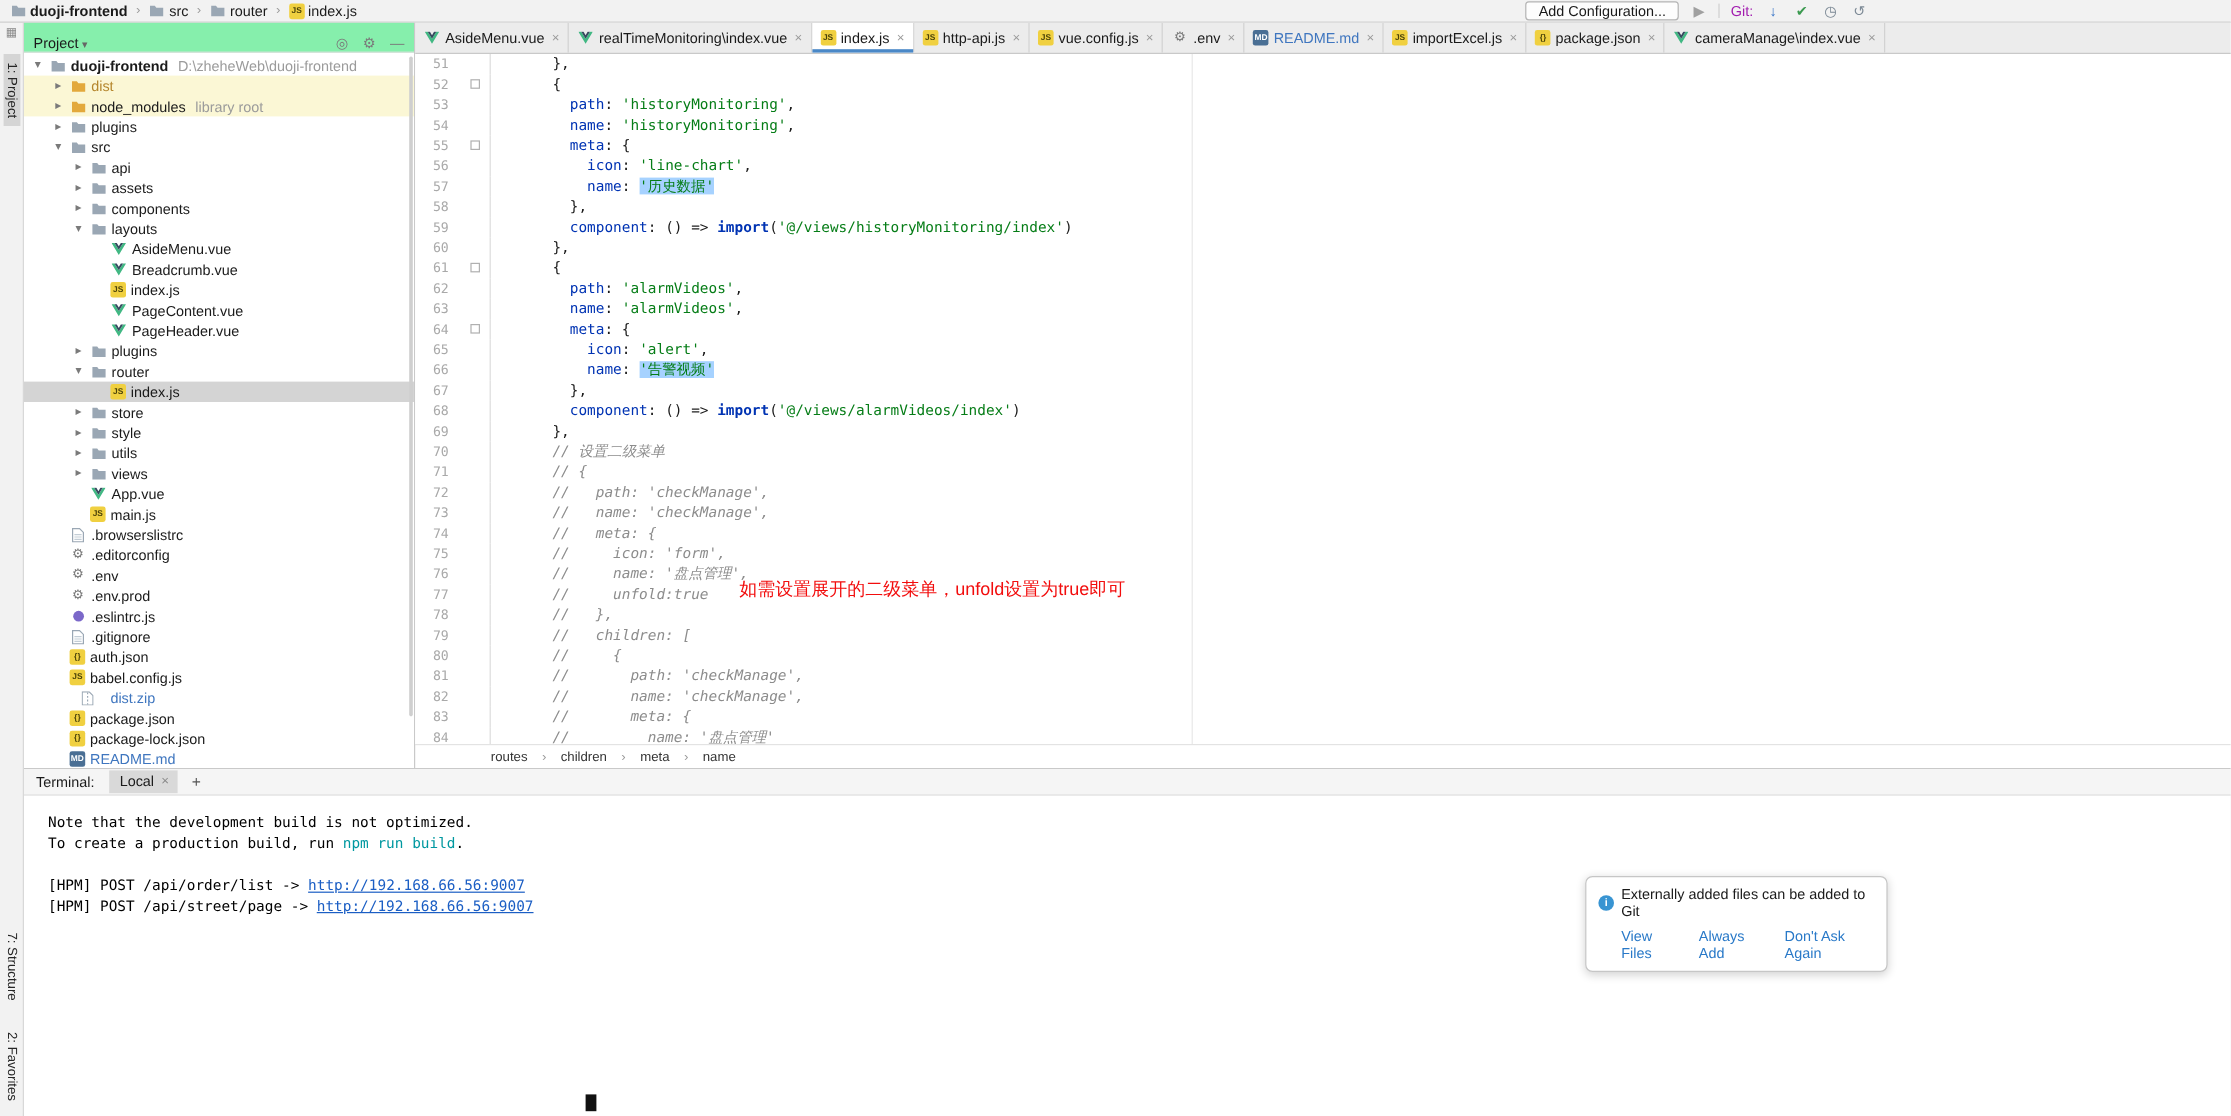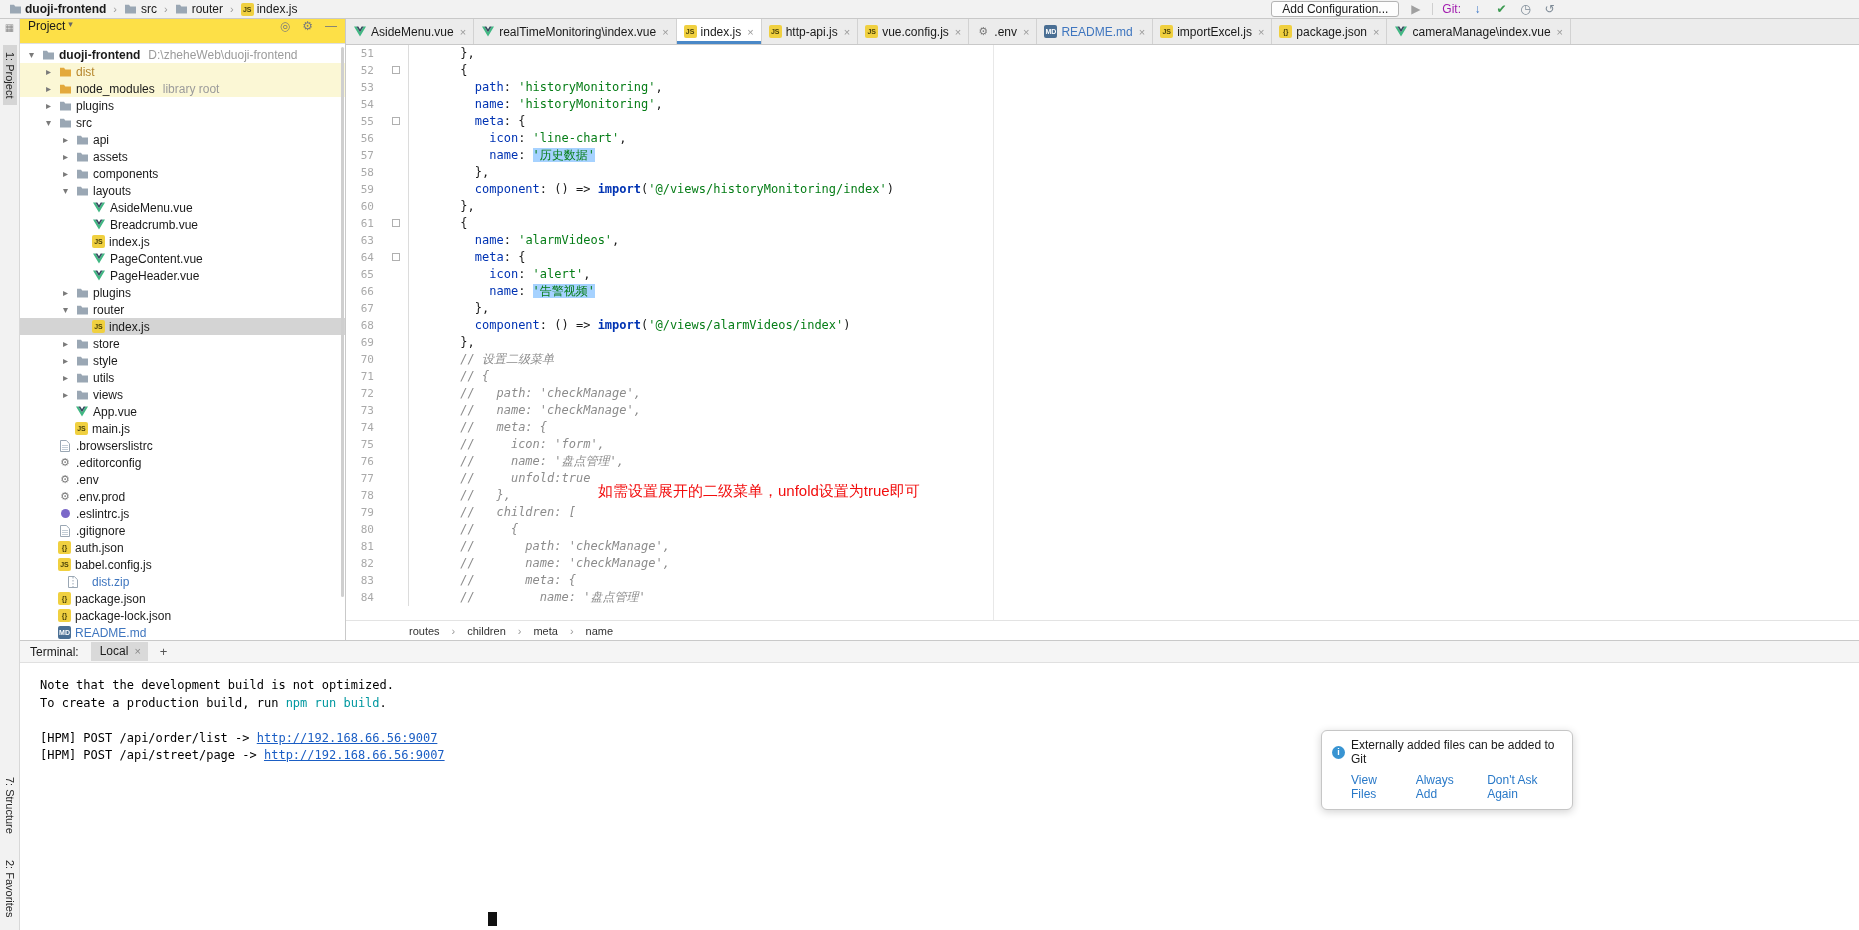--- a/index.html
+++ b/index.html
@@ -30,21 +30,21 @@
   .strip-icon{font-size:10px;color:#8a8a8a;line-height:10px}
   .tool-btn{writing-mode:vertical-rl;font-size:11px;color:#262626;padding:7px 1px;white-space:nowrap;cursor:default}
   .tool-btn.active{background:#d5d5d5}
 
   .col2{flex:1;display:flex;flex-direction:column;min-width:0}
   .workrow{height:621px;flex:none;display:flex;min-width:0}
 
   
   .project-panel{width:326px;flex:none;background:#fff;border-right:1px solid #c9c9c9;
                  display:flex;flex-direction:column;position:relative}
-  .panel-header{height:25px;flex:none;display:flex;align-items:flex-start;background:#fde047;
+  .panel-header{height:25px;flex:none;display:flex;align-items:flex-end;background:#86efac;
                 border-bottom:1px solid #e0e0e0;padding:0 8px;gap:3px}
   .ph-caret{color:#666;font-size:9px}
   .ph-spacer{flex:1}
   .ph-ic{color:#7a7a7a;font-size:12px;margin-left:9px;cursor:default}
   .tree{flex:1;overflow:hidden;padding-top:2px}
   .trow{height:17px;display:flex;align-items:center;gap:4px;white-space:nowrap;cursor:default}
   .trow.sel{background:#d4d4d4}
   .trow.exc{background:#fbf7d5}
   .arrow{width:11px;flex:none;color:#7a7a7a;font-size:10px;text-align:center}
   .tlabel.b{font-weight:bold}
@@ -72,21 +72,21 @@
   .code-row{display:flex;height:17px;line-height:17px;font-family:"DejaVu Sans Mono","Liberation Mono",monospace;font-size:12px}
   .ln{width:32px;text-align:right;color:#a9a9a9;font-size:11px;padding-right:4px;flex:none}
   .foldcol{width:31px;flex:none;border-right:1px solid #dcdcdc;position:relative}
   .foldbox{position:absolute;right:8px;top:4px;width:8px;height:8px;border:1px solid #b0b0b0;background:#fff}
   .codepre{white-space:pre;padding-left:8px}
   .tk-k{color:#0033b3}
   .tk-kw{color:#0033b3;font-weight:bold}
   .tk-s{color:#067d17}
   .tk-sh{color:#067d17;background:#a6d2ff}
   .tk-c{color:#8c8c8c;font-style:italic}
-  .annotation{position:absolute;left:252px;top:437px;color:#f20d0d;font-size:15px;white-space:nowrap}
+  .annotation{position:absolute;left:270px;top:437px;color:#f20d0d;font-size:15px;white-space:nowrap}
   .editor-crumbs{height:20px;flex:none;border-top:1px solid #e3e3e3;display:flex;align-items:center;
                  padding-left:63px;gap:7px;background:#fff;color:#333;font-size:11px}
   .ecrumb{cursor:default}
 
   
   .terminal{flex:1;min-height:0;background:#fff;border-top:1px solid #c9c9c9;display:flex;flex-direction:column;position:relative}
   .term-tabs{height:22px;flex:none;display:flex;align-items:center;padding-left:10px;gap:4px;
              background:#f5f5f5;border-bottom:1px solid #e0e0e0}
   .term-tab{background:#d9d9d9;padding:2px 7px 3px 9px;display:inline-flex;align-items:center;gap:6px;margin-left:8px;cursor:default}
   .term-close{color:#888;font-size:11px}
@@ -594,20 +594,25 @@
                   <span class="codepre"><span class="tk-p">      },</span></span>
                 </div>
                 <div class="code-row">
                   <span class="ln">61</span>
                   <span class="foldcol">
                     <span class="foldbox"></span>
                   </span>
                   <span class="codepre"><span class="tk-p">      {</span></span>
                 </div>
                 <div class="code-row">
+                  <span class="ln">62</span>
+                  <span class="foldcol"></span>
+                  <span class="codepre"><span class="tk-p">        </span><span class="tk-k">path</span><span class="tk-p">: </span><span class="tk-s">'alarmVideos'</span><span class="tk-p">,</span></span>
+                </div>
+                <div class="code-row">
                   <span class="ln">63</span>
                   <span class="foldcol"></span>
                   <span class="codepre"><span class="tk-p">        </span><span class="tk-k">name</span><span class="tk-p">: </span><span class="tk-s">'alarmVideos'</span><span class="tk-p">,</span></span>
                 </div>
                 <div class="code-row">
                   <span class="ln">64</span>
                   <span class="foldcol">
                     <span class="foldbox"></span>
                   </span>
                   <span class="codepre"><span class="tk-p">        </span><span class="tk-k">meta</span><span class="tk-p">: {</span></span>

